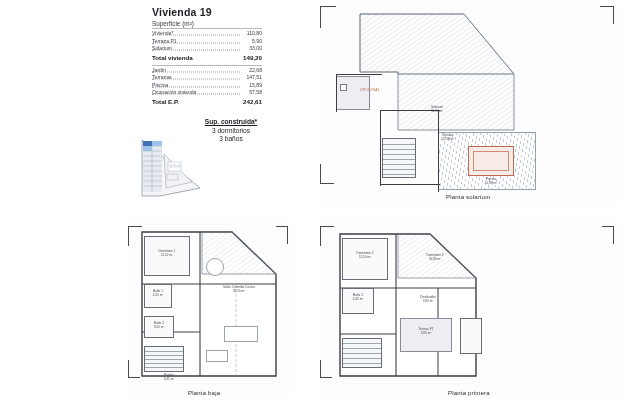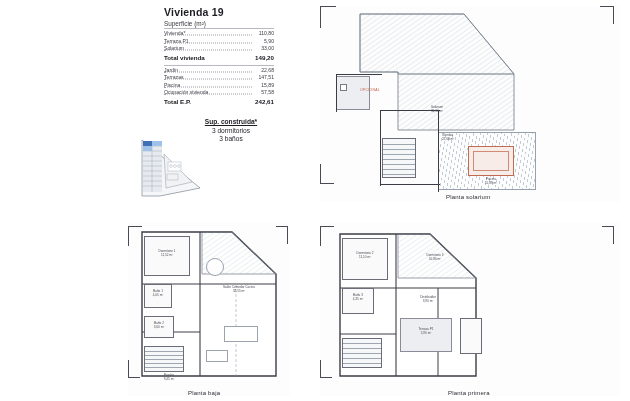--- a/index.html
+++ b/index.html
@@ -1,20 +1,20 @@
 <!DOCTYPE html>
 <html><head>
 <meta charset="utf-8">
 <style>
   html,body{margin:0;padding:0;background:#ffffff;}
   body{width:630px;height:401px;font-family:"Liberation Sans",sans-serif;color:#2b2b33;overflow:hidden;}
   #sheet{position:relative;width:630px;height:401px;background:#fff;}
 
   
-  .spec{position:absolute;left:164px;top:6px;width:110px;}
+  .spec{position:absolute;left:152px;top:6px;width:110px;}
   .spec .title{font-size:10.5px;font-weight:bold;letter-spacing:.2px;color:#1d1d24;}
   .spec .sub{font-size:6.4px;color:#3a3a42;margin-top:2px;border-bottom:.5px solid #b9b9c2;padding-bottom:1px;}
   .rowtbl{width:100%;border-collapse:collapse;margin-top:1px;}
   .rowtbl td{font-size:5.1px;color:#3b3b44;padding:0.3px 0;vertical-align:bottom;line-height:1.35;}
   .rowtbl td.lbl{white-space:nowrap;}
   .rowtbl td.dots{width:100%;}
   .rowtbl td.dots span{display:block;border-bottom:.5px dotted #9b9ba6;transform:translateY(-1.5px);}
   .rowtbl td.val{text-align:right;white-space:nowrap;padding-left:3px;}
   .rowtbl tr.total td{font-size:6.2px;font-weight:bold;color:#16161c;padding-top:1.5px;}
   .rule{border-top:.5px solid #b9b9c2;margin:2px 0 1px;}

